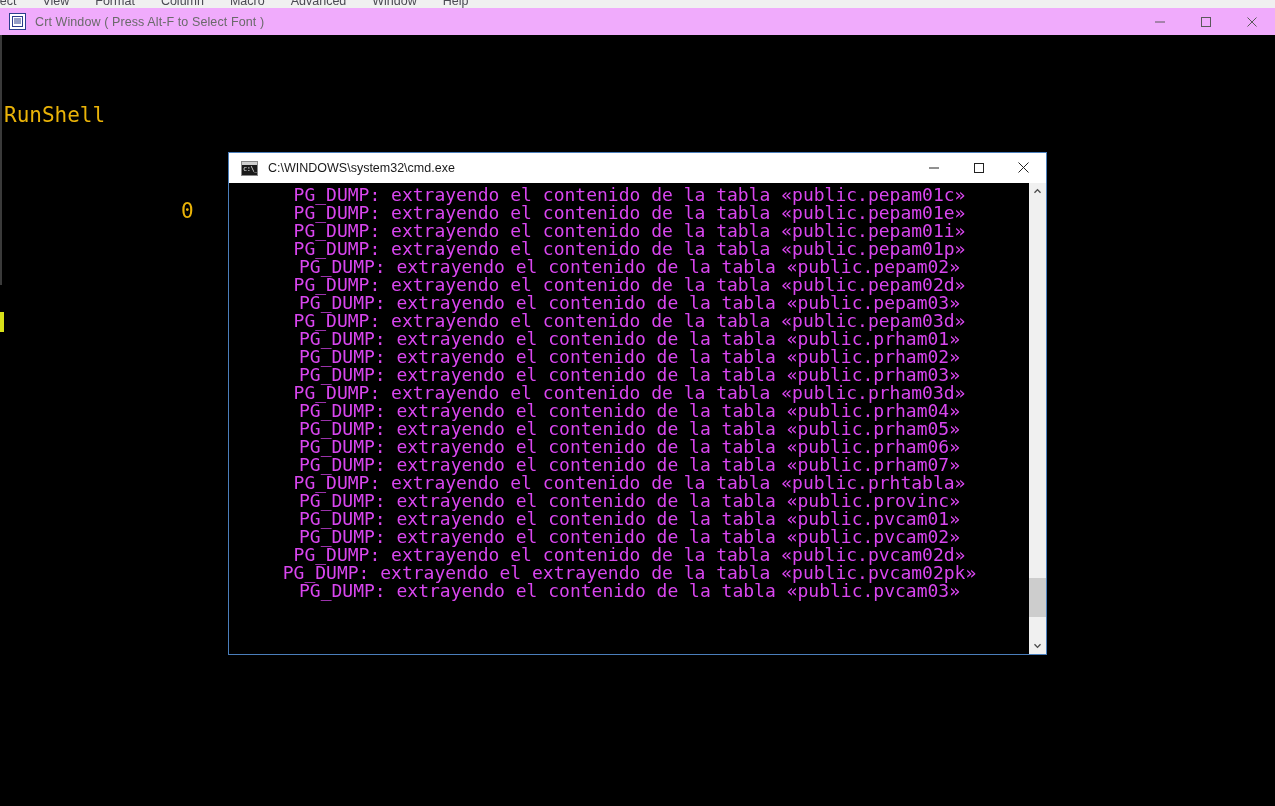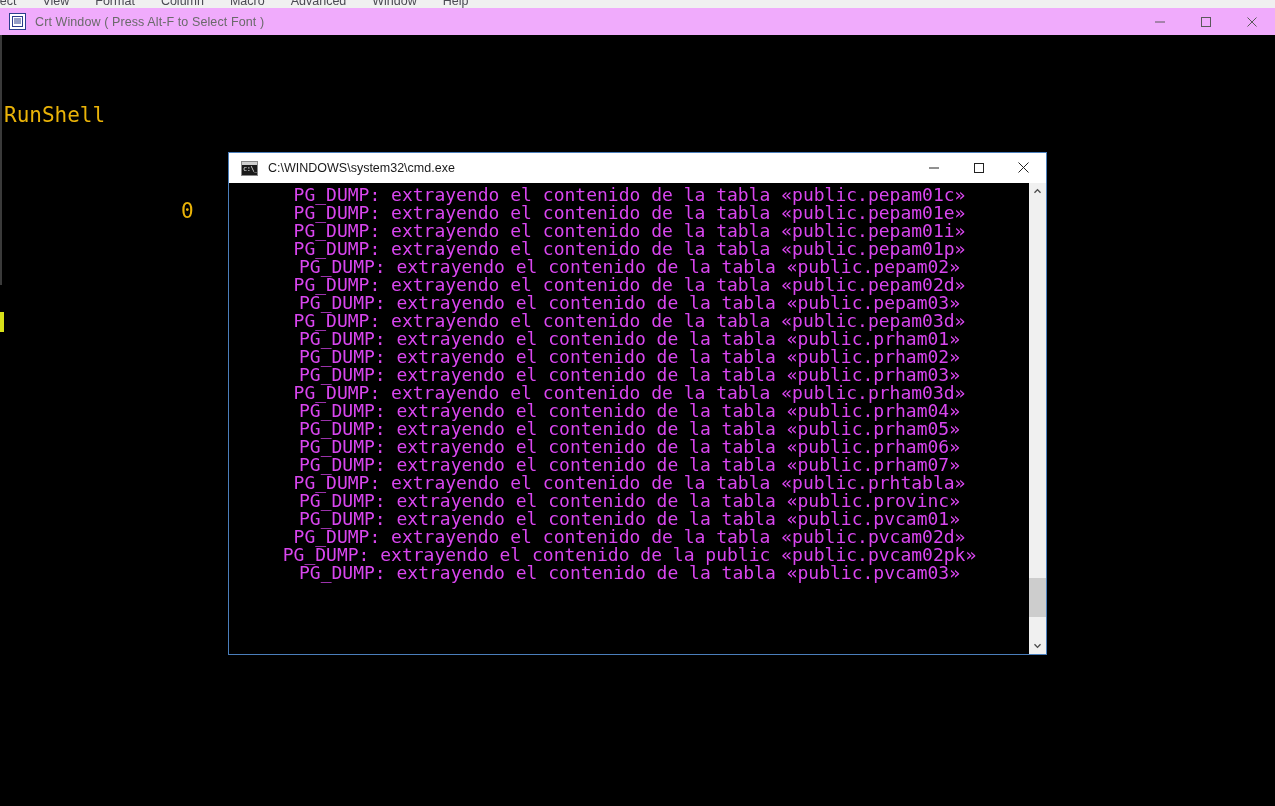--- a/index.html
+++ b/index.html
@@ -344,22 +344,23 @@
         <div class="console-line">PG_DUMP: extrayendo el contenido de la tabla «public.prham02»</div>
         <div class="console-line">PG_DUMP: extrayendo el contenido de la tabla «public.prham03»</div>
         <div class="console-line">PG_DUMP: extrayendo el contenido de la tabla «public.prham03d»</div>
         <div class="console-line">PG_DUMP: extrayendo el contenido de la tabla «public.prham04»</div>
         <div class="console-line">PG_DUMP: extrayendo el contenido de la tabla «public.prham05»</div>
         <div class="console-line">PG_DUMP: extrayendo el contenido de la tabla «public.prham06»</div>
         <div class="console-line">PG_DUMP: extrayendo el contenido de la tabla «public.prham07»</div>
         <div class="console-line">PG_DUMP: extrayendo el contenido de la tabla «public.prhtabla»</div>
         <div class="console-line">PG_DUMP: extrayendo el contenido de la tabla «public.provinc»</div>
         <div class="console-line">PG_DUMP: extrayendo el contenido de la tabla «public.pvcam01»</div>
+        <div class="console-line">PG_DUMP: extrayendo el contenido de la tabla «public.pvcam02»</div>
         <div class="console-line">PG_DUMP: extrayendo el contenido de la tabla «public.pvcam02d»</div>
-        <div class="console-line">PG_DUMP: extrayendo el contenido de la public «public.pvcam02pk»</div>
+        <div class="console-line">PG_DUMP: extrayendo el extrayendo de la tabla «public.pvcam02pk»</div>
         <div class="console-line">PG_DUMP: extrayendo el contenido de la tabla «public.pvcam03»</div>
       </div>
 
     <div class="cmd-scroll">
       <div class="scroll-track"></div>
       <div class="scroll-arrow up">
         <svg width="9" height="9" viewBox="0 0 9 9">
           <polyline points="1.5,5.8 4.5,2.6 7.5,5.8" fill="none" stroke="#4a4a4a" stroke-width="1.3"></polyline>
         </svg>
       </div>

